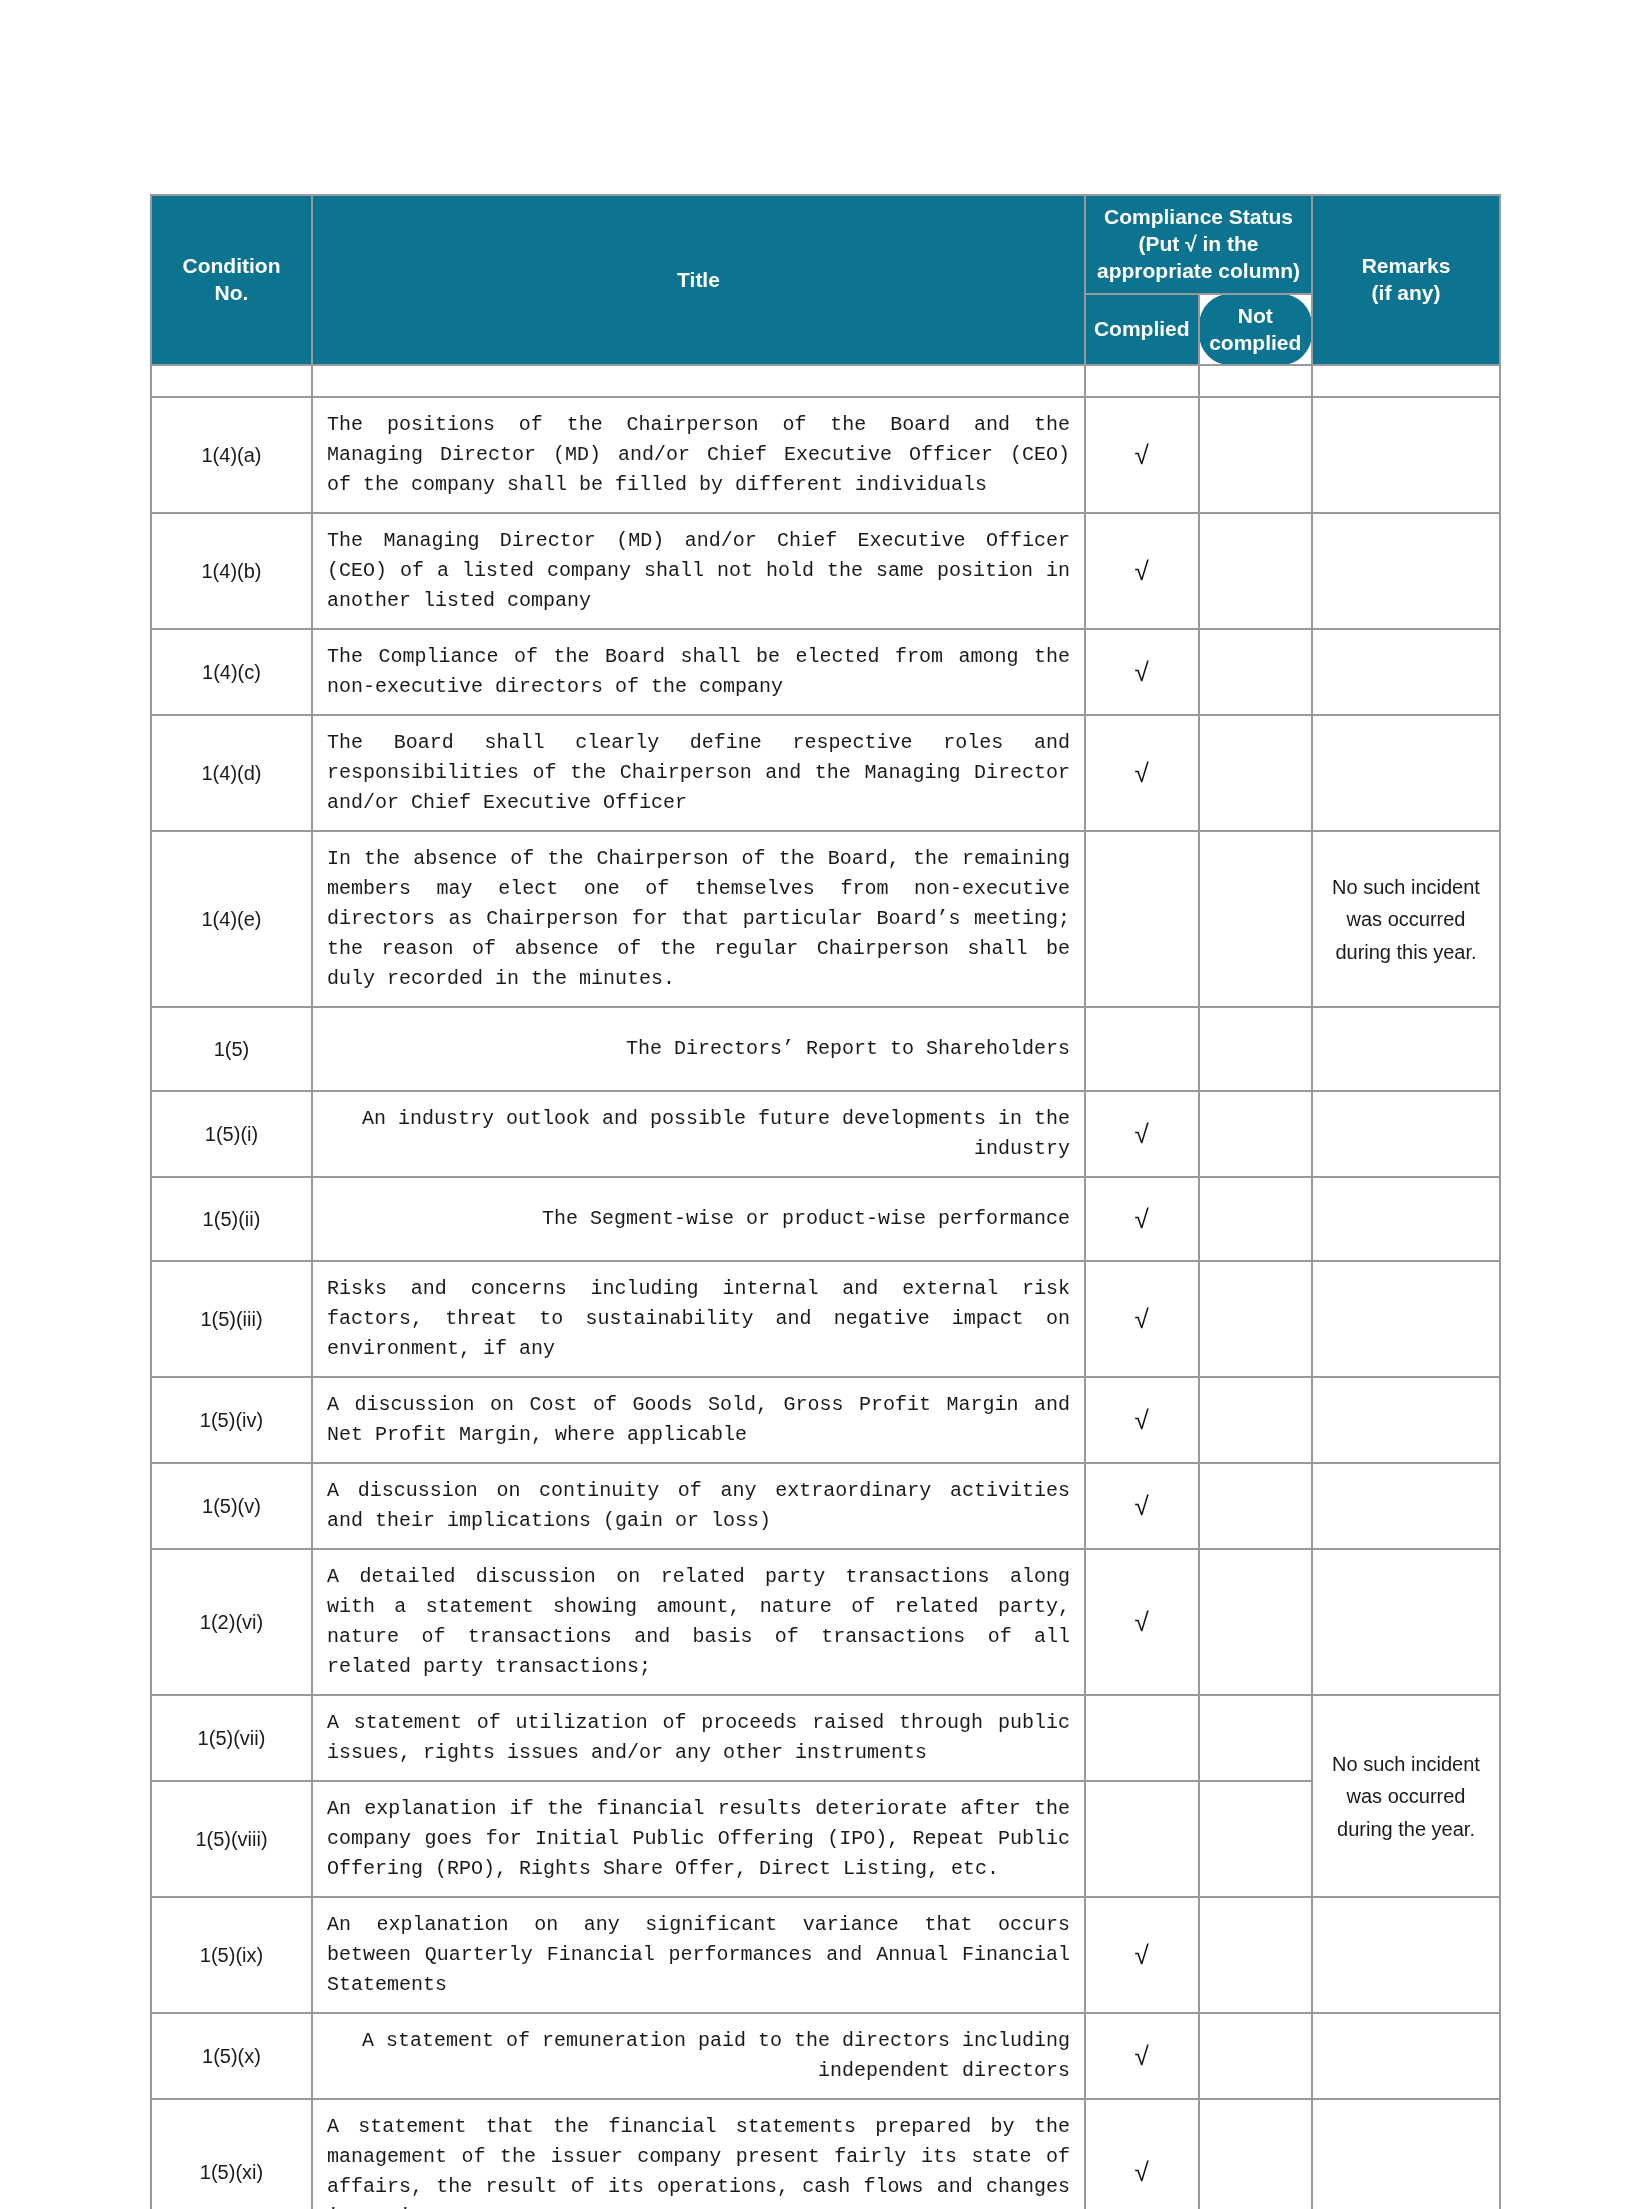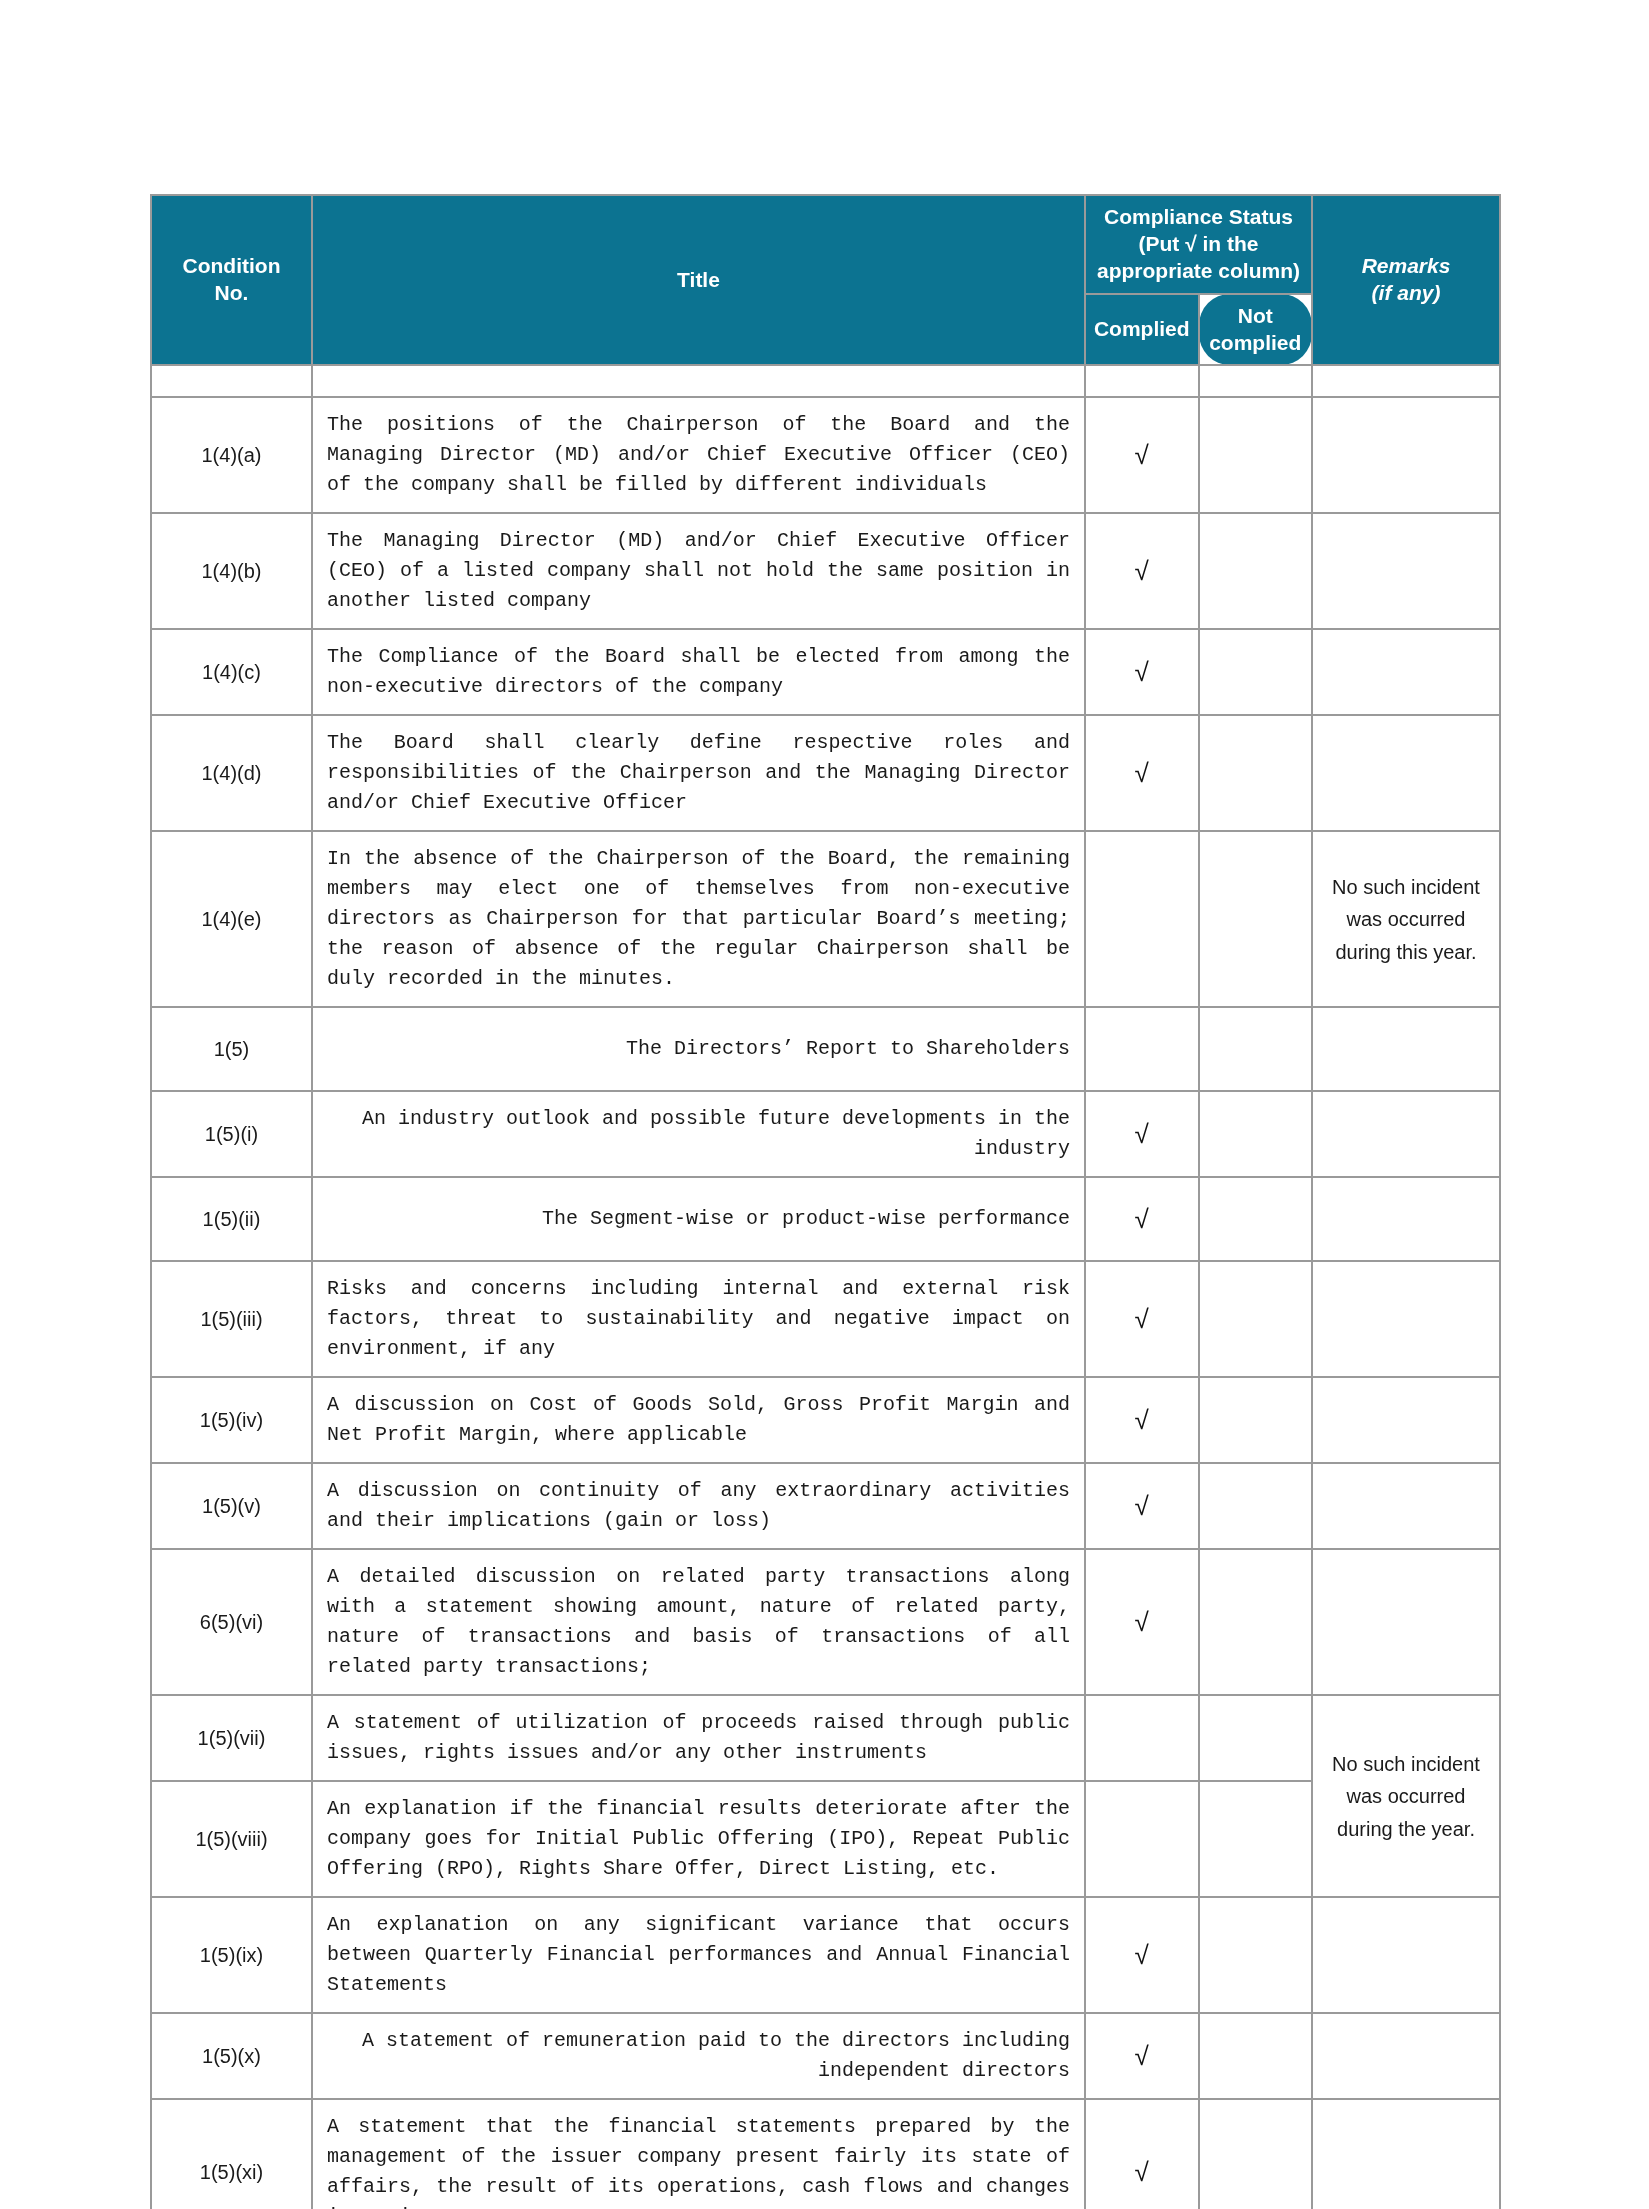--- a/index.html
+++ b/index.html
@@ -48,21 +48,21 @@
     font-size: 21px;
     line-height: 1.28;
     padding: 8px 6px;
     border-color: #a9b9c0;
   }
 
   th.col-cond  { width: 147px; }
   th.col-title { width: 759px; }
   th.col-complied { width: 147px; }
   th.col-notcomplied { width: 125px; border-radius: 31px; }
-  th.col-remarks { width: 174px; font-style: italic; }
+  th.col-remarks { width: 174px; }
 
   
   tbody td {
     font-size: 20px;
     line-height: 1.5;
     color: #1a1a1a;
     padding: 10px 12px;
   }
 
   td.cond {
@@ -235,21 +235,21 @@
             <td class="remarks"></td>
           </tr>
           <tr>
             <td class="cond">1(5)(v)</td>
             <td class="title">A discussion on continuity of any extraordinary activities and their implications (gain or loss)</td>
             <td class="mark">√</td>
             <td class="mark"></td>
             <td class="remarks"></td>
           </tr>
           <tr>
-            <td class="cond">6(5)(vi)</td>
+            <td class="cond">1(2)(vi)</td>
             <td class="title">A detailed discussion on related party transactions along with a statement showing amount, nature of related party, nature of transactions and basis of transactions of all related party transactions;</td>
             <td class="mark">√</td>
             <td class="mark"></td>
             <td class="remarks"></td>
           </tr>
           <tr>
             <td class="cond">1(5)(vii)</td>
             <td class="title">A statement of utilization of proceeds raised through public issues, rights issues and/or any other instruments</td>
             <td class="mark"></td>
             <td class="mark"></td>

